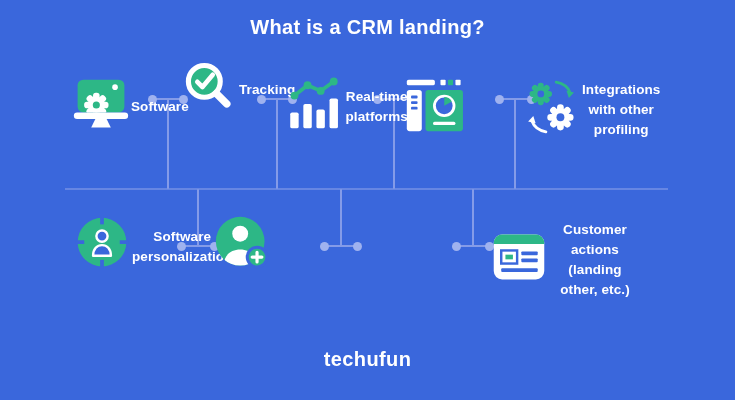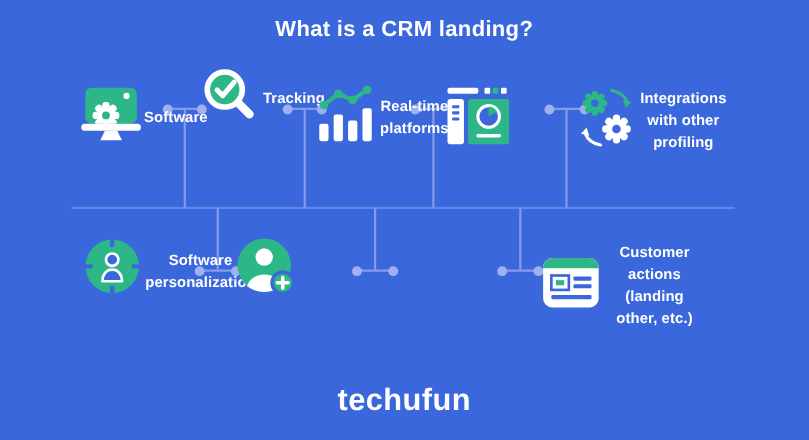--- a/index.html
+++ b/index.html
@@ -21,21 +21,21 @@
   .title{
     position:absolute;top:16px;left:0;width:100%;
     text-align:center;
     color:var(--text);
     font-size:20px;font-weight:bold;letter-spacing:.3px;
   }
   .brand{
     position:absolute;top:348px;left:0;width:100%;
     text-align:center;
     color:var(--text);
-    font-size:28px;font-weight:bold;letter-spacing:.4px;
+    font-size:20px;font-weight:bold;letter-spacing:.4px;
   }
   .item{
     position:absolute;
     transform:translateX(-50%);
     display:flex;flex-direction:row;align-items:center;
   }
   .iconbox{height:60px;display:flex;align-items:center;justify-content:center;}
   .label{
     margin-top:6px;
     color:var(--text);

